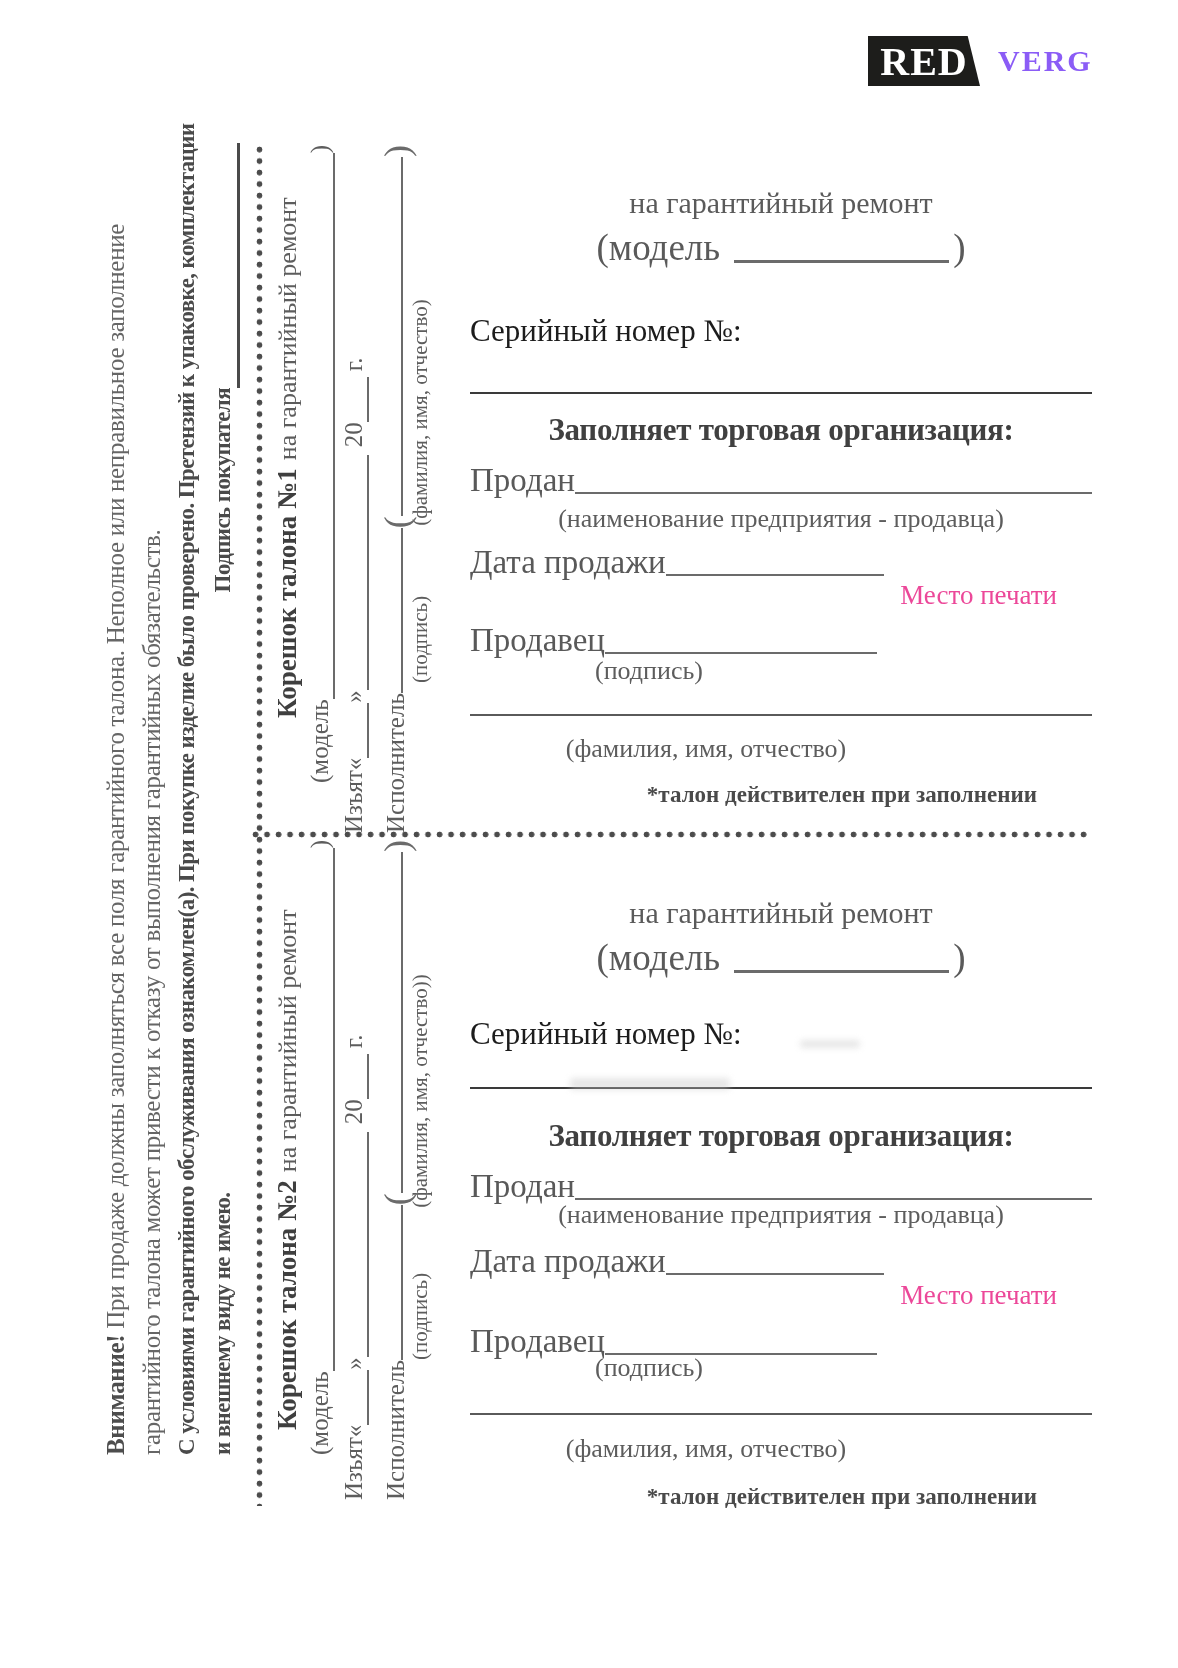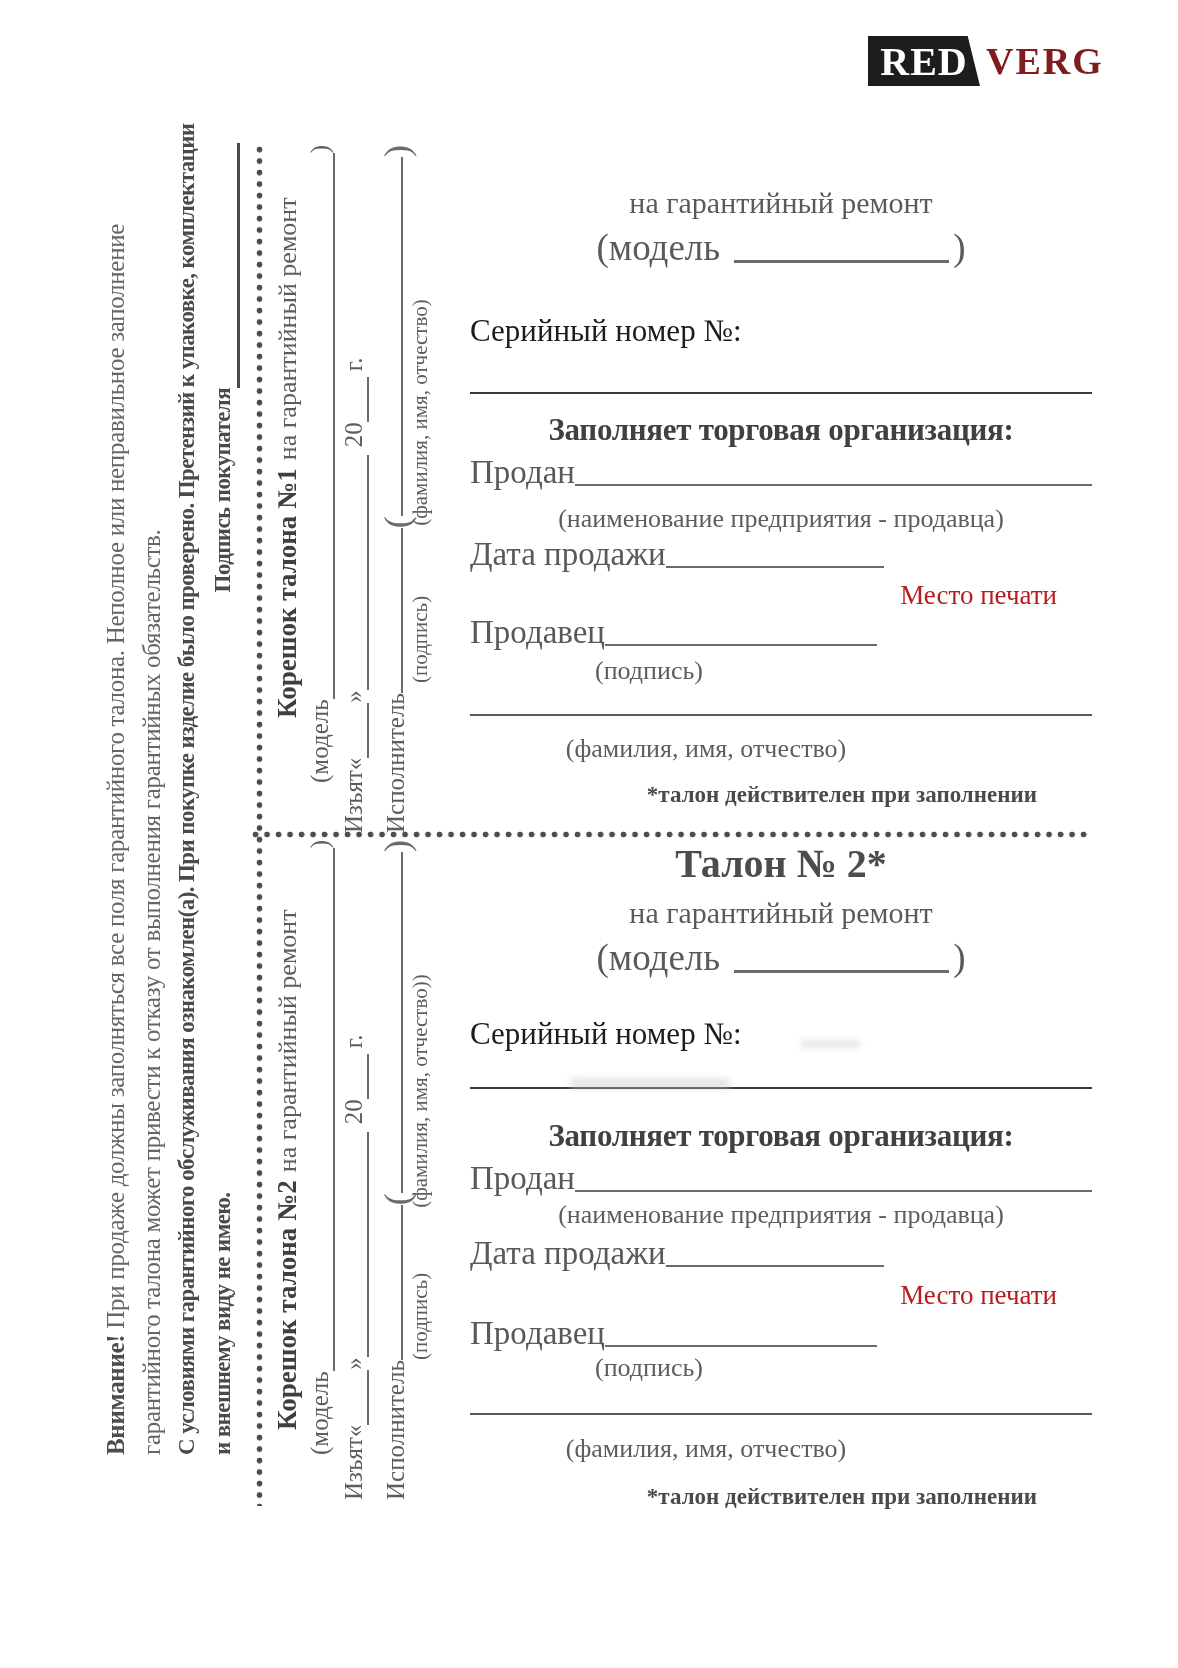--- a/index.html
+++ b/index.html
@@ -8,21 +8,21 @@
     font-family:Liberation Serif, serif;color:#595959;margin:0 auto;
   }
   
   .logo{position:absolute;left:868px;top:36px;display:flex;align-items:center;}
   .logo-red{
     width:112px;height:50px;background:#1d1d1b;color:#ffffff;
     clip-path:polygon(0 0,89% 0,100% 100%,0 100%);
     display:flex;align-items:center;justify-content:center;
     font-weight:bold;font-size:40px;letter-spacing:1px;
   }
-  .logo-verg{color:#7f1d1d;font-weight:bold;font-size:38px;letter-spacing:2px;margin-left:6px;}
+  .logo-verg{color:#8b5cf6;font-weight:bold;font-size:30px;letter-spacing:2px;margin-left:18px;}
   
   .rot{position:absolute;transform:rotate(-90deg);transform-origin:0 0;}
   
   .warning{left:102px;top:1455px;width:1312px;height:146px;}
   .warn-line{height:36px;font-size:25px;color:#666666;letter-spacing:-0.3px;white-space:nowrap;}
   .warn-line b{color:#4d4d4d;}
   .warn-bold{font-weight:bold;font-size:23px;color:#4a4a4a;letter-spacing:-0.6px;}
   .warn-last{display:flex;align-items:baseline;}
   .warn-spacer{flex:1;}
   .sig-line{width:245px;border-bottom:3px solid #4a4a4a;align-self:flex-end;margin-bottom:6px;}
@@ -51,27 +51,27 @@
   .coupon{position:absolute;left:470px;width:622px;height:710px;}
   .c1{top:130px;} .c2{top:840px;}
   .row-abs{position:absolute;left:0;right:0;}
   .c-title{top:0;text-align:center;font-weight:bold;font-size:40px;color:#4c4c4c;}
   .c-sub{top:56px;text-align:center;font-size:30px;color:#5a5a5a;}
   .c-model{top:96px;text-align:center;font-size:37px;color:#5a5a5a;display:flex;justify-content:center;align-items:baseline;}
   .c-model .mfill{width:215px;border-bottom:3px solid #6b6b6b;align-self:flex-end;margin:0 4px 6px 14px;}
   .serial{top:183px;font-size:31px;color:#1c1c1c;}
   .serial-line{top:230px;height:32px;border-bottom:2px solid #3a3a3a;}
   .org-head{top:282px;text-align:center;font-weight:bold;font-size:31px;color:#404040;letter-spacing:-0.3px;}
-  .f-row{display:flex;align-items:baseline;font-size:33px;color:#595959;white-space:nowrap;}
+  .f-row{display:flex;align-items:baseline;font-size:33px;color:#595959;white-space:nowrap;margin-top:8px;}
   .sold{top:324px;}
   .cap{font-size:26px;color:#5d5d5d;}
   .cap-center{top:374px;text-align:center;}
   .date{top:406px;}
   .date .fill{flex:0 0 218px;}
-  .stamp{top:450px;text-align:right;padding-right:35px;font-size:27px;color:#b91c1c;}
+  .stamp{top:450px;text-align:right;padding-right:35px;font-size:27px;color:#ec4899;}
   .seller{top:484px;}
   .seller .fill{flex:0 0 272px;}
   .podpis{top:526px;padding-left:125px;}
   .fio-line{top:552px;height:32px;border-bottom:2px solid #5a5a5a;}
   .fio-cap{top:604px;text-align:center;transform:translateX(-75px);}
   .footnote{top:652px;text-align:right;padding-right:55px;font-weight:bold;font-size:23px;color:#4a4a4a;}
   
   .smudge{position:absolute;background:#c9c9c9;opacity:0.45;filter:blur(3px);border-radius:4px;}
 </style>
 </head>
@@ -189,21 +189,20 @@
       <span>Продавец</span>
       <span class="fill"></span>
     </div>
     <div class="row-abs cap podpis">(подпись)</div>
     <div class="row-abs fio-line"></div>
     <div class="row-abs cap fio-cap">(фамилия, имя, отчество)</div>
     <div class="row-abs footnote">*талон действителен при заполнении</div>
   </div>
 
   <div class="coupon c2">
-    <div class="row-abs c-title">Талон № 2*</div>
     <div class="row-abs c-sub">на гарантийный ремонт</div>
     <div class="row-abs c-model">
       <span>(модель</span>
       <span class="mfill"></span>
       <span>)</span>
     </div>
     <div class="row-abs serial" style="top:176px;">Серийный номер №:</div>
     <div class="row-abs serial-line" style="top:215px;"></div>
     <div class="smudge" style="left:100px;top:238px;width:160px;height:12px;"></div>
     <div class="smudge" style="left:330px;top:200px;width:60px;height:8px;"></div>

